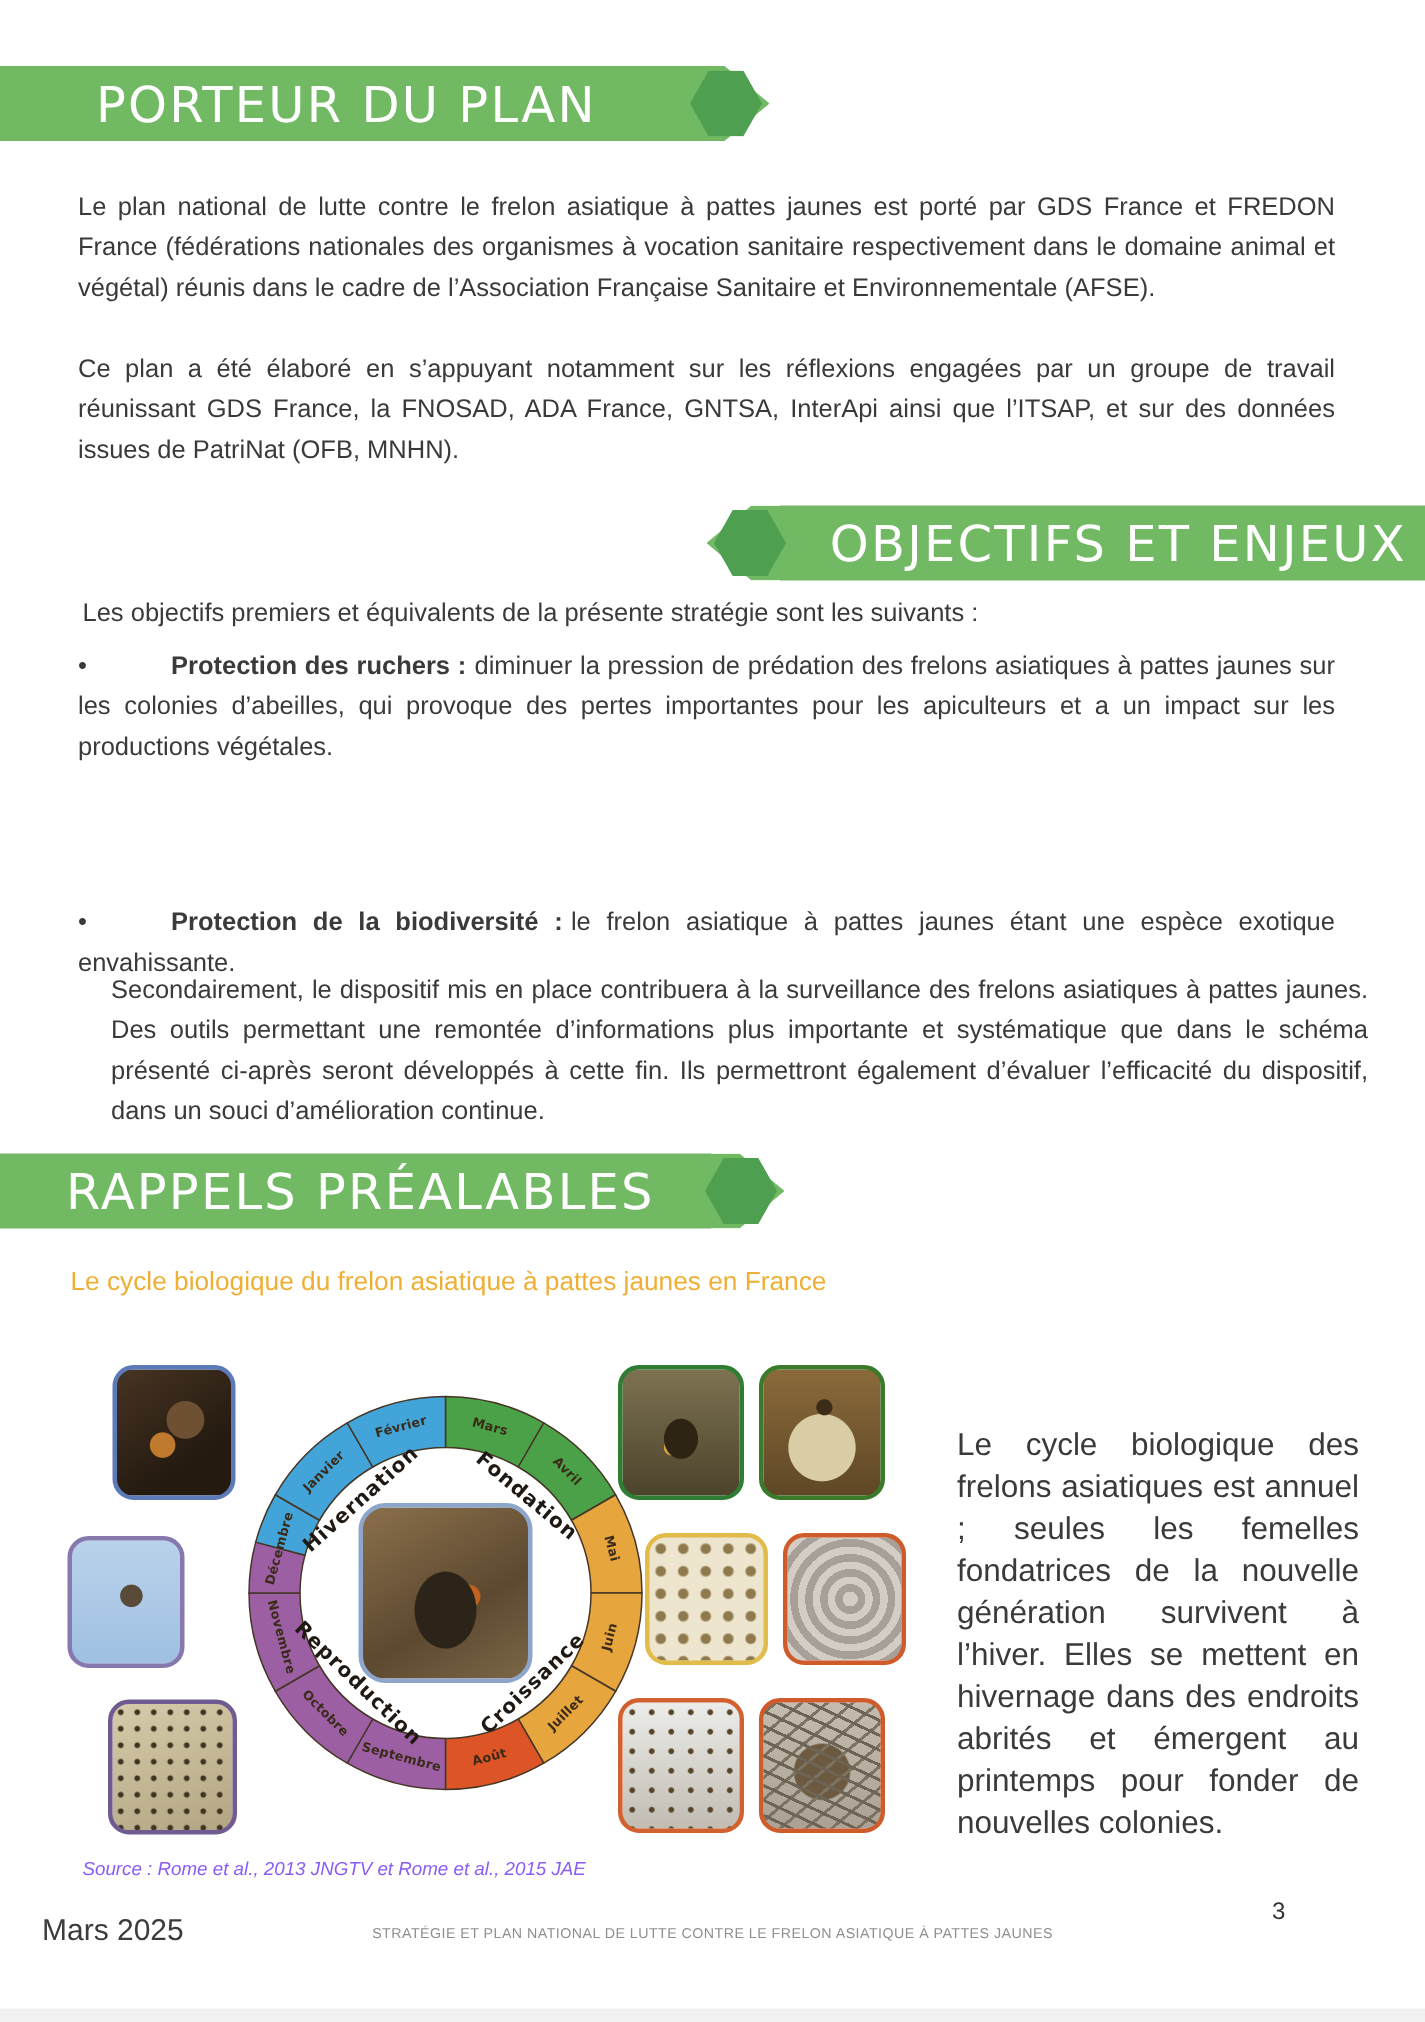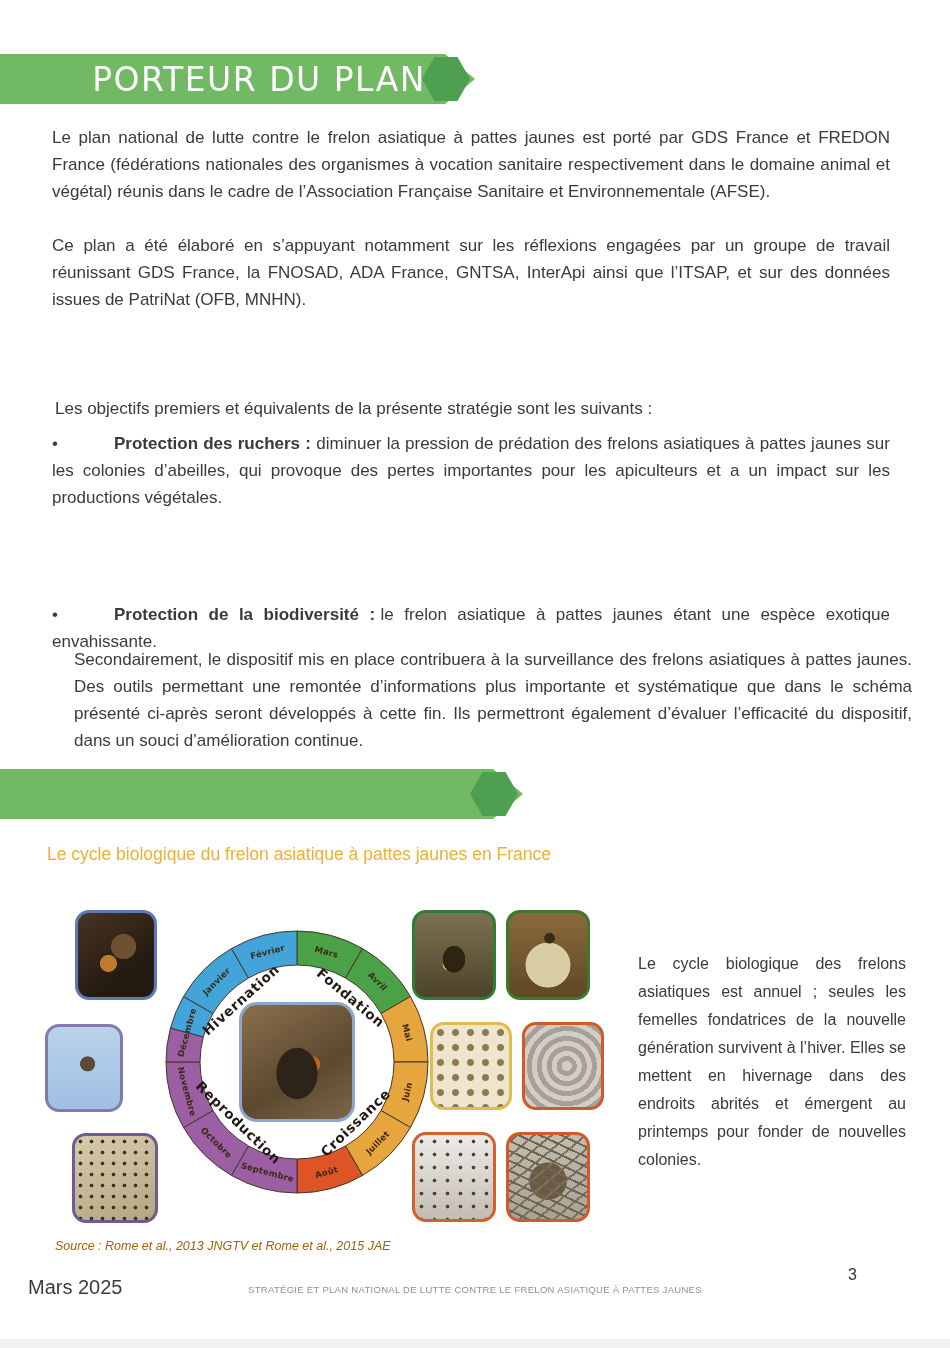--- a/index.html
+++ b/index.html
@@ -13,21 +13,21 @@
     color:#fff;font-family:"DejaVu Sans",sans-serif;font-weight:400;
     font-size:33px;letter-spacing:1.5px;white-space:nowrap;line-height:1;
   }
   .point{position:absolute;width:50px;height:100%;top:0;background:var(--green,#72b964);}
   .point-right{right:-49px;clip-path:polygon(0 0,40% 0,100% 50%,40% 100%,0 100%);}
   .point-left{left:-49px;clip-path:polygon(100% 0,60% 0,0 50%,60% 100%,100% 100%);}
   .hex{position:absolute;width:48px;height:44px;top:3px;background:var(--green-dark,#4f9f51);
        clip-path:polygon(26% 0,74% 0,100% 50%,74% 100%,26% 100%,0 50%);}
   .hex-right{right:-44px;}
   .hex-left{left:-44px;}
-  #banner-porteur{left:0;top:54px;width:400px;padding-left:26px;justify-content:flex-end;}
+  #banner-porteur{left:0;top:44px;width:400px;padding-left:64px;}
   #banner-objectifs{left:520px;top:337px;width:430px;justify-content:flex-end;padding-right:0;}
   #banner-objectifs .banner-text{margin-right:12px;}
   #banner-rappels{left:0;top:769px;width:430px;padding-left:44px;}
   
   .body{position:absolute;left:52px;width:838px;margin:0;font-size:17px;line-height:27px;
         text-align:justify;text-align-last:left;}
   #para-porteur-1{top:124px;}
   #para-porteur-2{top:232px;}
   #para-obj-intro{top:395px;left:55px;width:835px;}
   #bullet-1{top:430px;}
@@ -70,24 +70,24 @@
   #ph-r5{left:412px;top:1132px;width:84px;height:90px;border-color:#d3602f;
     background:radial-gradient(#574428 1.6px,transparent 2.2px) 0 0/13px 13px,
                linear-gradient(180deg,#ececea,#c2bcb2);}
   #ph-r6{left:506px;top:1132px;width:84px;height:90px;border-color:#cf5a2a;
     background:repeating-linear-gradient(25deg,transparent 0 7px,#6e6456 7px 9px),
                repeating-linear-gradient(-40deg,transparent 0 9px,#7c7262 9px 11px),
                radial-gradient(circle at 50% 55%,#6b5940 0 30%,transparent 32%),
                linear-gradient(#c4bcae,#aaa294);}
   #cycle-ring{position:absolute;left:165px;top:930px;z-index:2;}
   
-  #side-text{position:absolute;left:638px;top:950px;width:268px;margin:0;font-size:16px;
+  #side-text{position:absolute;left:638px;top:950px;width:268px;margin:0;font-size:21px;
              line-height:28px;text-align:justify;text-align-last:left;}
   #source-caption{position:absolute;left:55px;top:1239px;margin:0;font-size:12.5px;
-                  font-style:italic;color:#a16207;}
+                  font-style:italic;color:#8b5cf6;}
   
   #footer-date{position:absolute;left:28px;top:1276px;font-size:20px;color:#3c3c3c;}
   #footer-title{position:absolute;left:0;right:0;top:1284px;text-align:center;font-size:9.5px;
                 font-weight:normal;letter-spacing:.3px;color:var(--footer-grey,#8f8f8f);}
   #footer-page{position:absolute;left:848px;top:1266px;font-size:16px;color:#333;}
   #bottom-strip{position:absolute;left:0;bottom:0;width:100%;height:9px;
                 background:var(--strip,#f2f2f2);}
 </style>
 </head>
 <body>
@@ -96,31 +96,37 @@
 
   <div class="banner" id="banner-porteur">
     <span class="banner-text">PORTEUR DU PLAN</span>
     <span class="point point-right"></span>
     <span class="hex hex-right"></span>
   </div>
 
   <p class="body" id="para-porteur-1">Le plan national de lutte contre le frelon asiatique à pattes jaunes est porté par GDS France et FREDON France (fédérations nationales des organismes à vocation sanitaire respectivement dans le domaine animal et végétal) réunis dans le cadre de l’Association Française Sanitaire et Environnementale (AFSE).</p>
   <p class="body" id="para-porteur-2">Ce plan a été élaboré en s’appuyant notamment sur les réflexions engagées par un groupe de travail réunissant GDS France, la FNOSAD, ADA France, GNTSA, InterApi ainsi que l’ITSAP, et sur des données issues de PatriNat (OFB, MNHN).</p>
 
+  <div class="banner" id="banner-objectifs">
+    <span class="banner-text">OBJECTIFS ET ENJEUX</span>
+    <span class="point point-left"></span>
+    <span class="hex hex-left"></span>
+  </div>
 
   <p class="body" id="bullet-1"><span class="dot">•</span><span class="lead">Protection des ruchers :</span><span>diminuer la pression de prédation des frelons asiatiques à pattes jaunes sur les colonies d’abeilles, qui provoque des pertes importantes pour les apiculteurs et a un impact sur les productions végétales.</span></p>
 
   <p class="body" id="para-obj-intro">Les objectifs premiers et équivalents de la présente stratégie sont les suivants :</p>
 
 
   <p class="body" id="bullet-3"><span class="dot">•</span><span class="lead">Protection de la biodiversité :</span><span>le frelon asiatique à pattes jaunes étant une espèce exotique envahissante.</span></p>
 
   <p class="body" id="para-obj-outro">Secondairement, le dispositif mis en place contribuera à la surveillance des frelons asiatiques à pattes jaunes. Des outils permettant une remontée d’informations plus importante et systématique que dans le schéma présenté ci-après seront développés à cette fin. Ils permettront également d’évaluer l’efficacité du dispositif, dans un souci d’amélioration continue.</p>
 
   <div class="banner" id="banner-rappels">
+    <span class="banner-text">RAPPELS PRÉALABLES</span>
     <span class="point point-right"></span>
     <span class="hex hex-right"></span>
   </div>
 
   <h3 class="subheading">Le cycle biologique du frelon asiatique à pattes jaunes en France</h3>
 
   <div class="ph" id="ph-l1"></div>
   <div class="ph" id="ph-l2"></div>
   <div class="ph" id="ph-l3"></div>
   <div class="ph" id="ph-center"></div>

